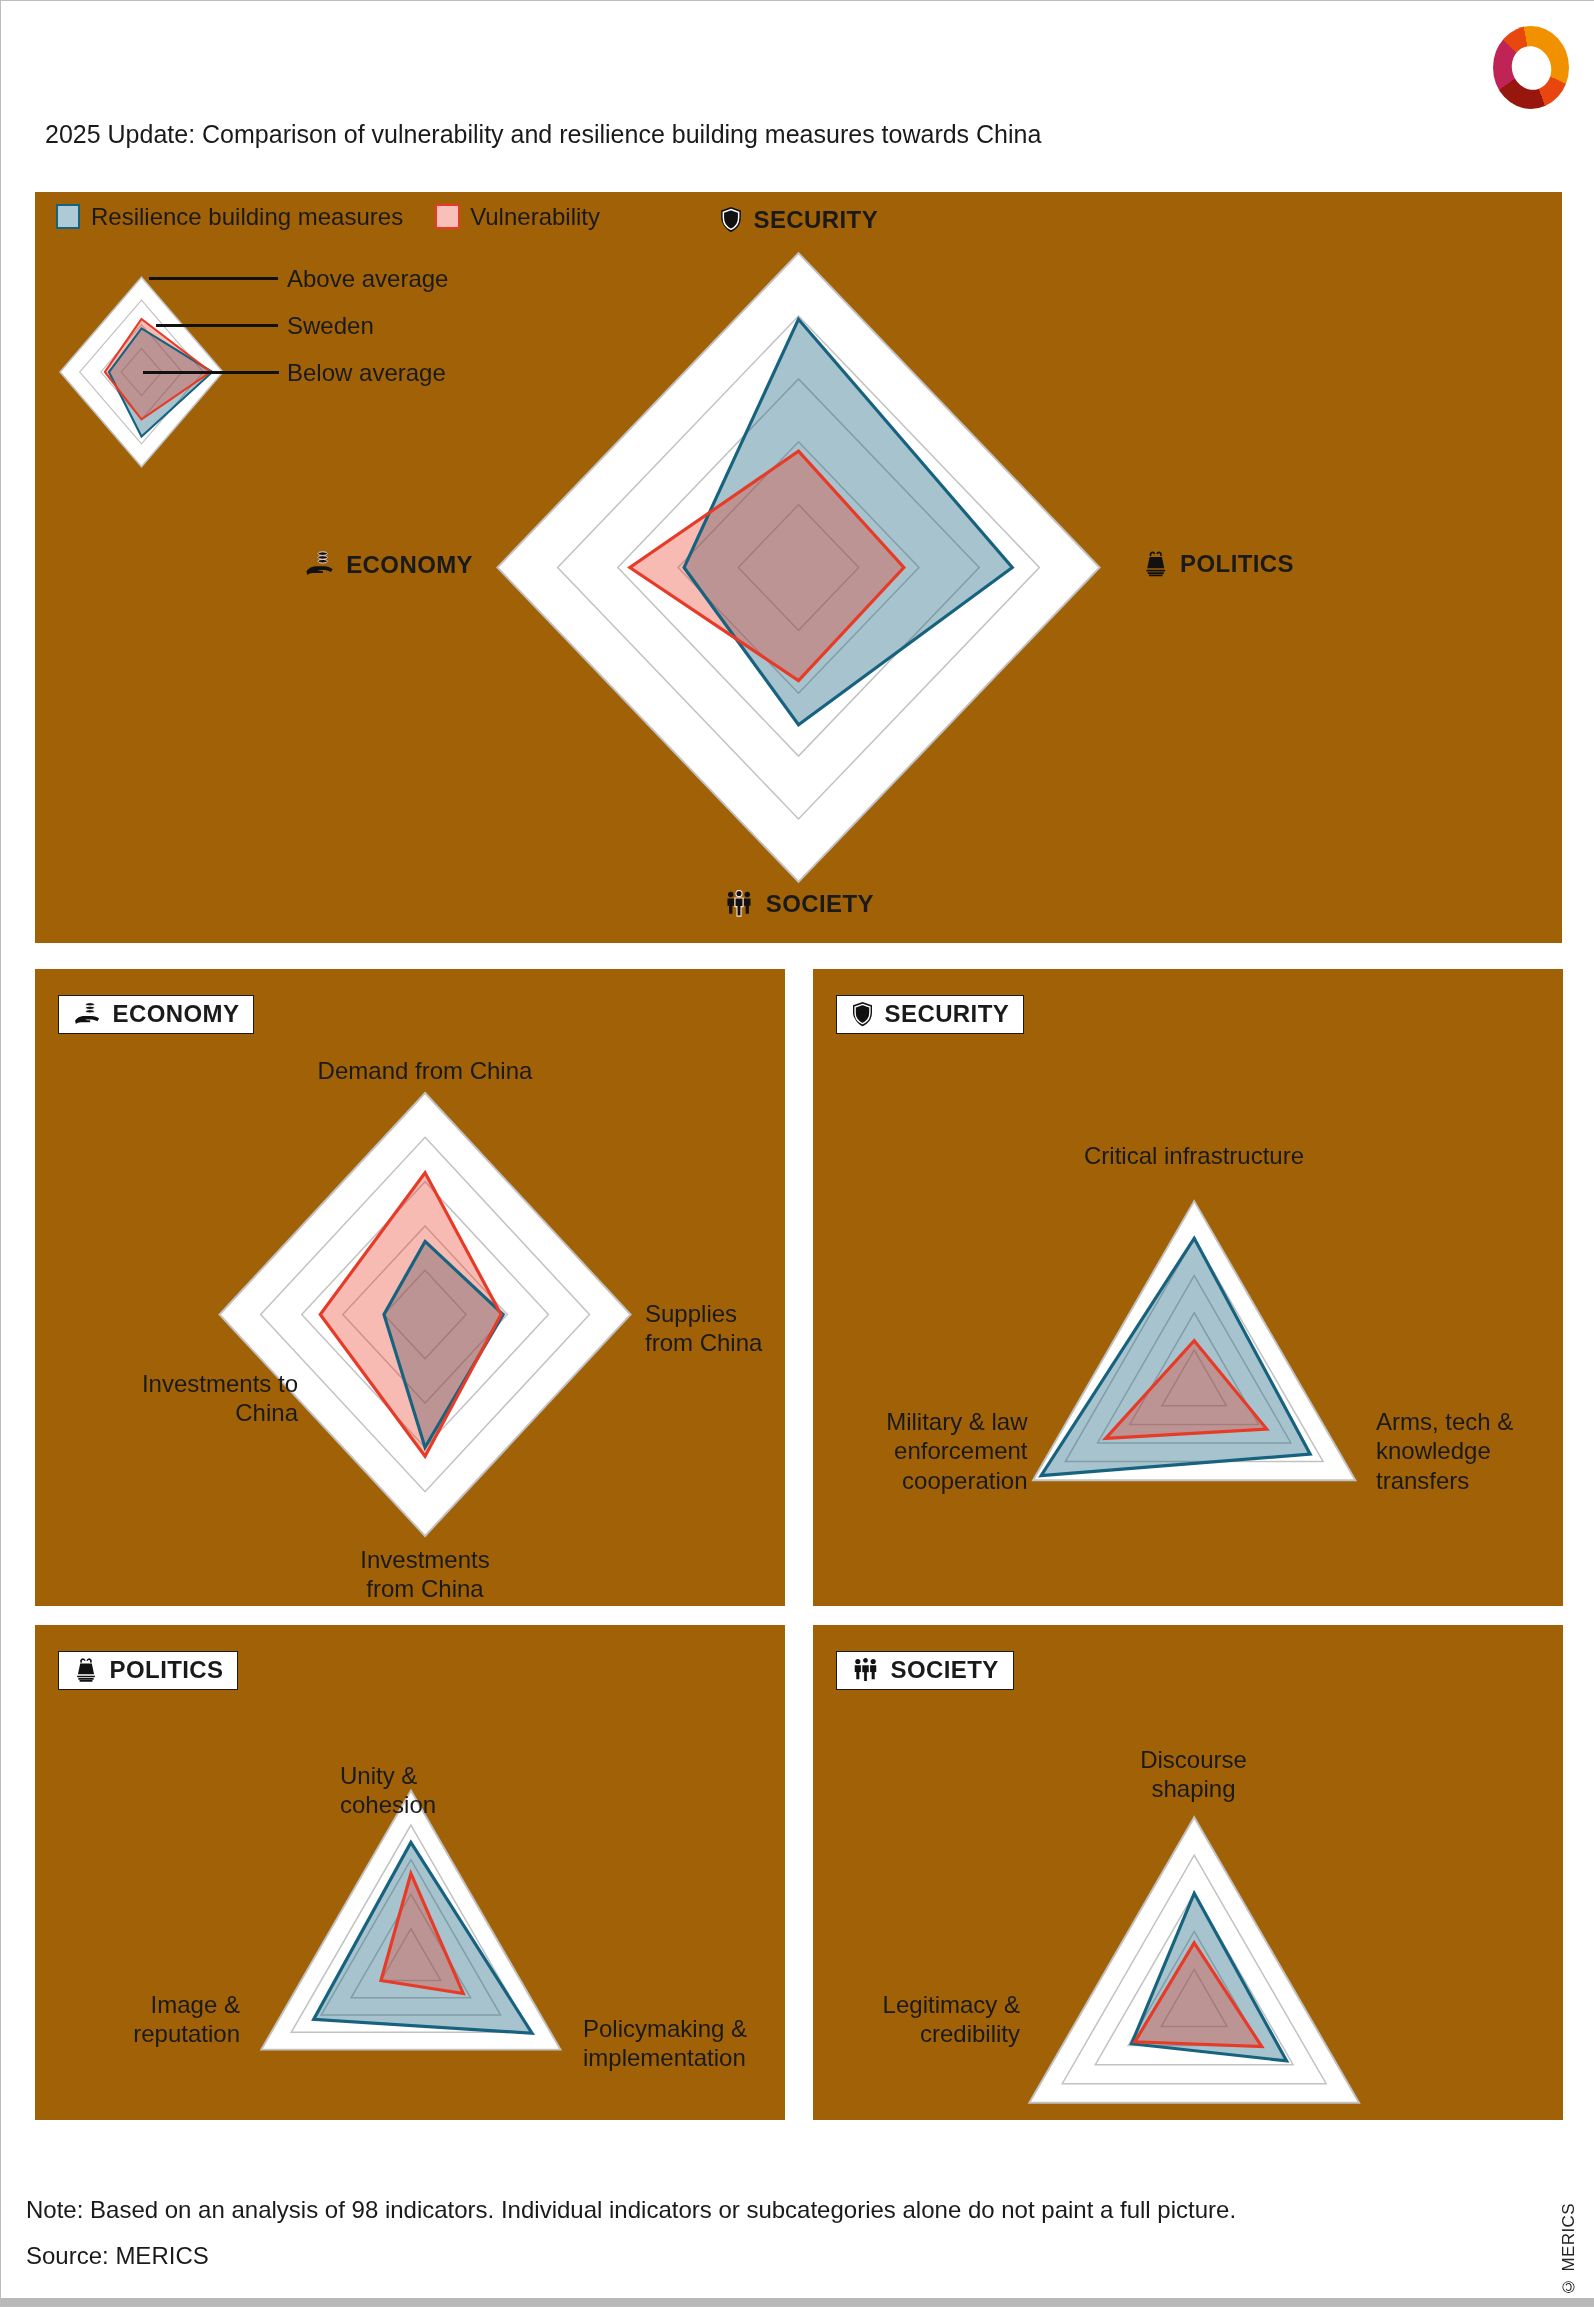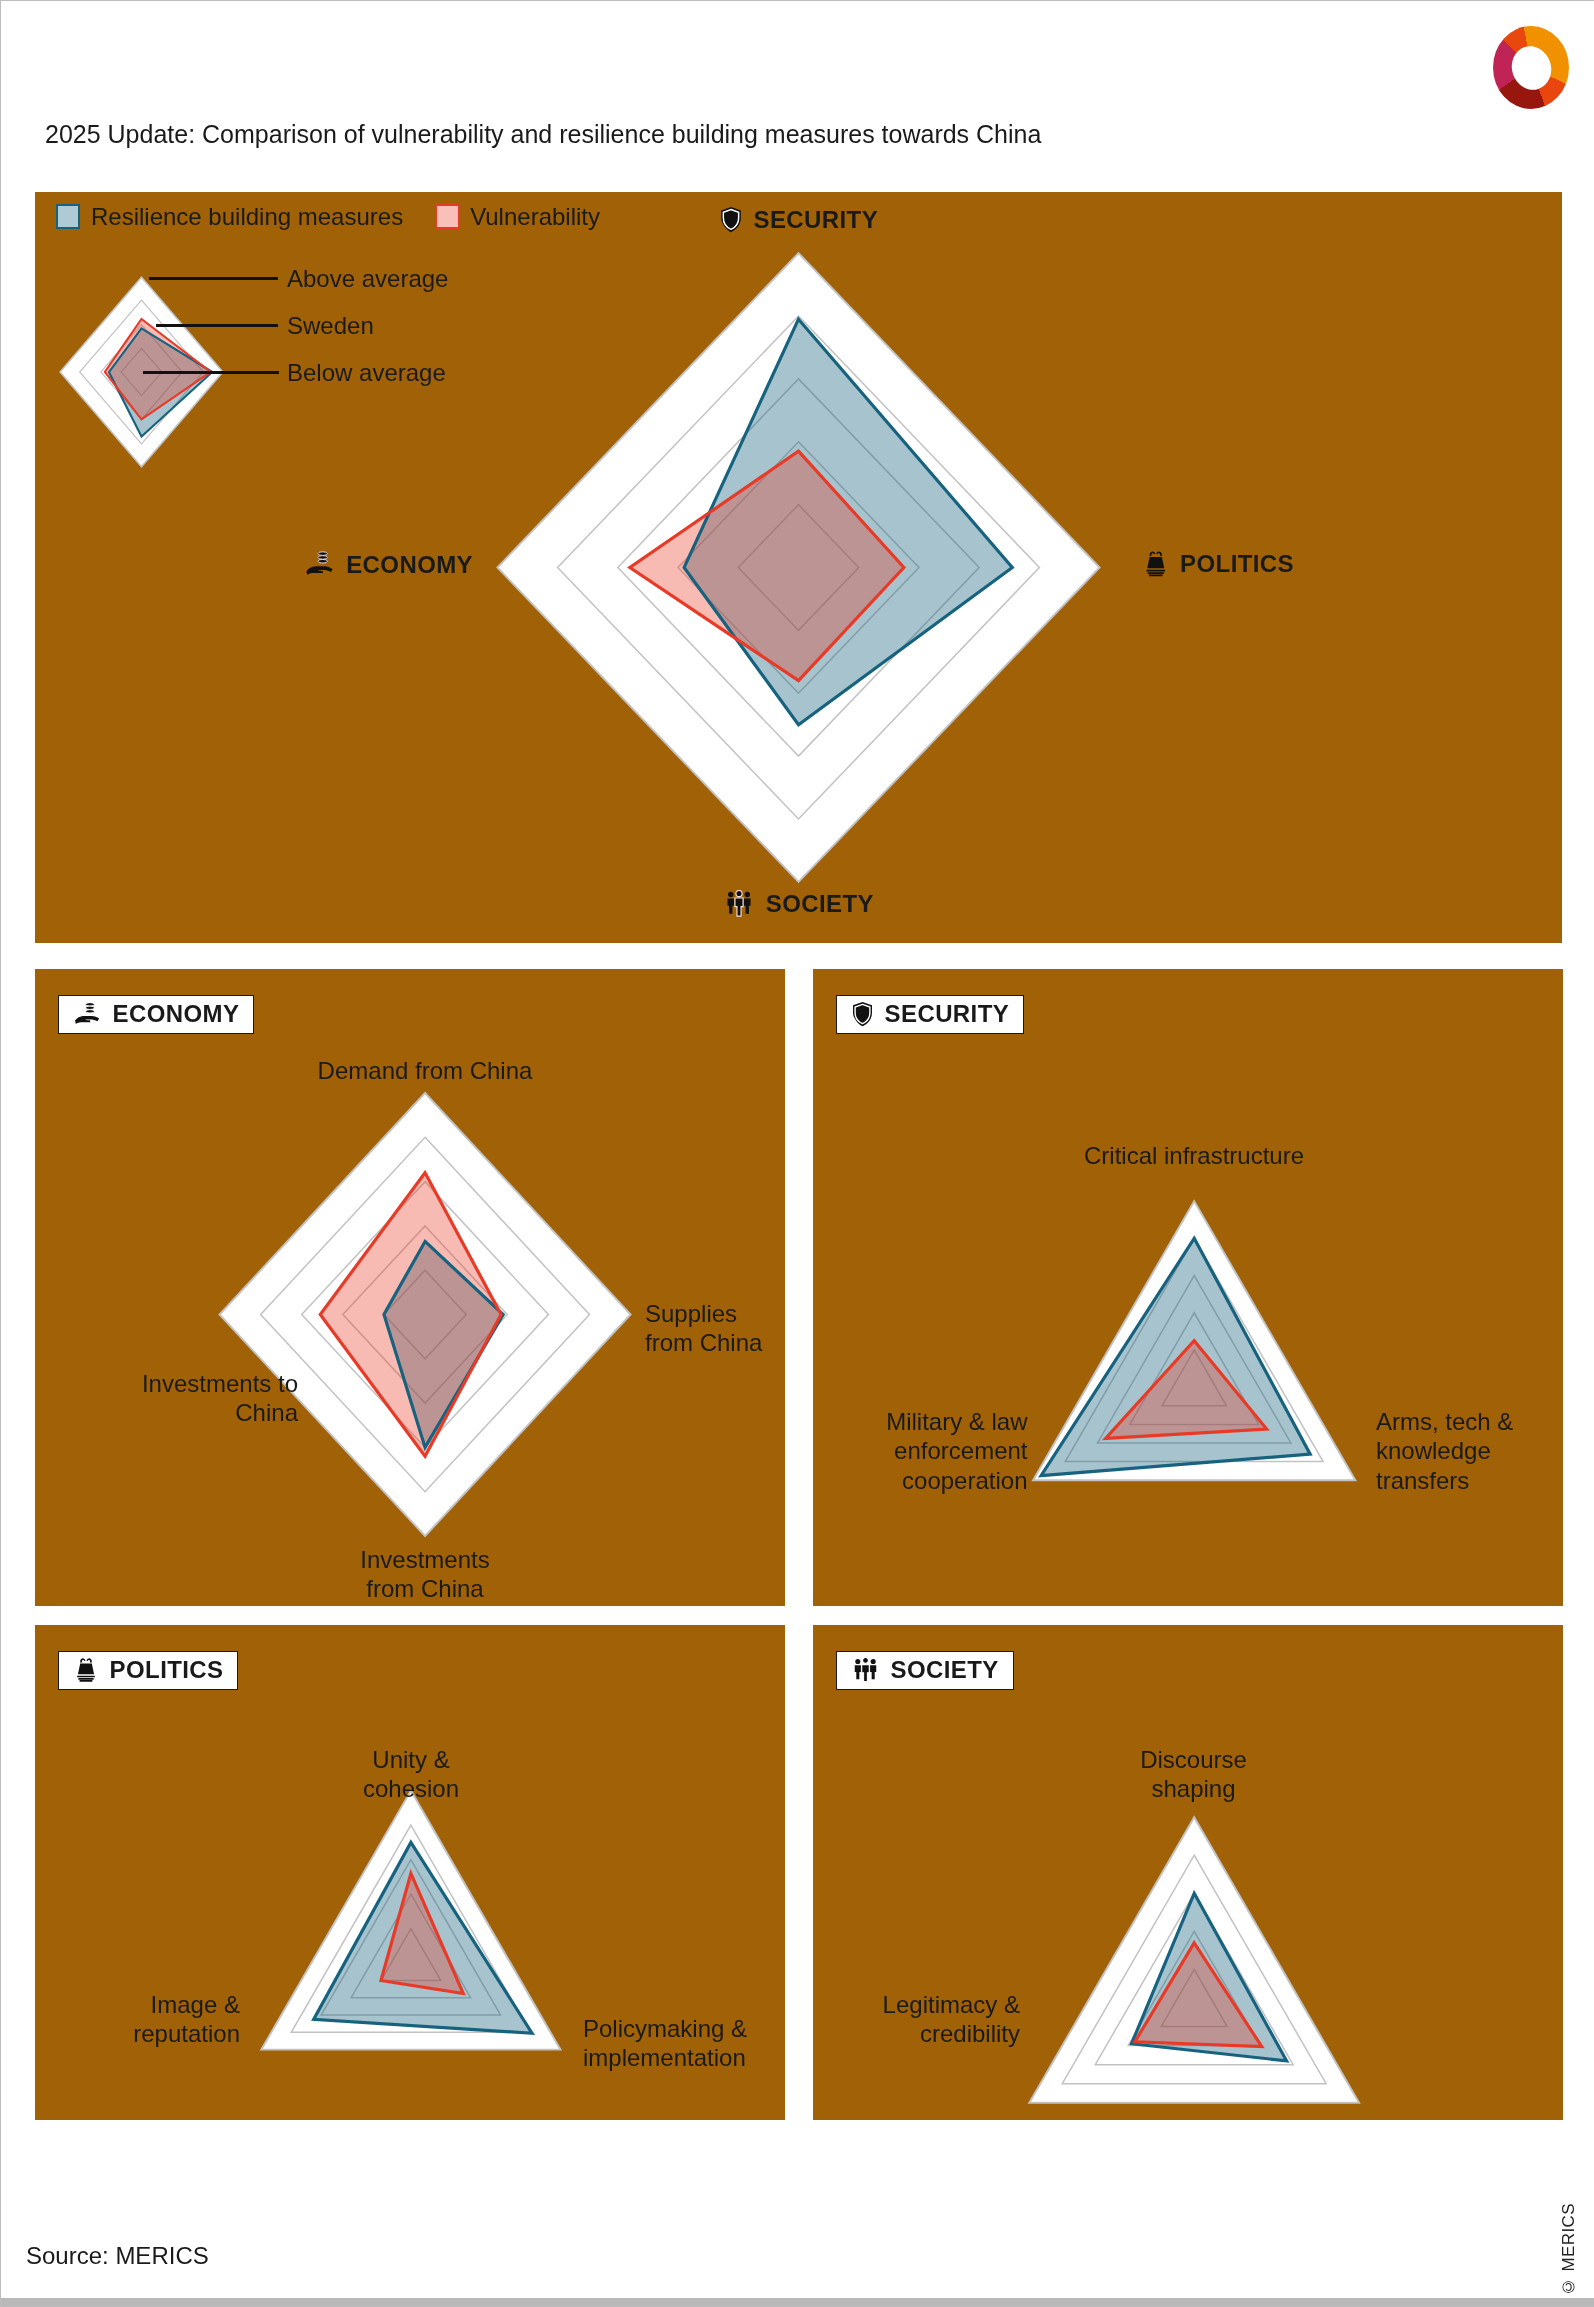--- a/index.html
+++ b/index.html
@@ -217,21 +217,21 @@
             <g fill="none" stroke="#111" stroke-width="1.8">
               <path d="M9.5 6.5 c-1.2-4 3-5.5 4.2-2.2"></path>
               <path d="M20.5 6.5 c1.2-4 -3-5.5 -4.2-2.2"></path>
             </g>
             <path d="M8.3 7.5 h13.4 l2.6 12.5 h-18.6 z" fill="#111"></path>
             <path d="M4.8 22.5 h20.4 M6.2 25.2 h17.6 M7.6 27.6 h14.8" stroke="#111" stroke-width="1.9" fill="none"></path>
           </svg>
       </span>
       <span>POLITICS</span>
     </div>
-    <div class="axis-label" style="left:305px;top:120px;width:142px;text-align:center;">Unity &amp; cohesion</div>
+    <div class="axis-label" style="left:305px;top:136px;width:142px;text-align:left;">Unity &amp; cohesion</div>
     <div class="axis-label" style="left:548px;top:365px;width:195px;margin-top:24px;">Policymaking &amp; implementation</div>
     <div class="axis-label" style="left:28px;top:365px;width:177px;text-align:right;">Image &amp; reputation</div>
   </div>
 
   <div class="panel" id="panel-society">
     <svg class="radar" width="750" height="495" viewBox="0 0 846 559">
         <polygon points="430.0,217.0 616.2,539.5 243.8,539.5" fill="#ffffff" stroke="#c2c2c2" stroke-width="2.2"></polygon>
         <polygon points="430.0,389.0 467.2,453.5 392.8,453.5" fill="none" stroke="#c2c2c2" stroke-width="1.7"></polygon>
         <polygon points="430.0,346.0 504.5,475.0 355.5,475.0" fill="none" stroke="#c2c2c2" stroke-width="1.7"></polygon>
         <polygon points="430.0,303.0 541.7,496.5 318.3,496.5" fill="none" stroke="#c2c2c2" stroke-width="1.7"></polygon>
@@ -253,17 +253,18 @@
               <path d="M12.6 8.7 h8.8 v9.4 h-2.2 v10.4 h-4.4 v-10.4 h-2.2 z" stroke="#fff" stroke-width="1.2"></path>
             </g>
           </svg>
       </span>
       <span>SOCIETY</span>
     </div>
     <div class="axis-label" style="left:292px;top:120px;width:177px;text-align:center;">Discourse shaping</div>
     <div class="axis-label" style="left:30px;top:365px;width:177px;text-align:right;">Legitimacy &amp; credibility</div>
   </div>
 
+  <div class="note">Note: Based on an analysis of 98 indicators. Individual indicators or subcategories alone do not paint a full picture.</div>
   <div class="source">Source: MERICS</div>
   <div class="copyright">© MERICS</div>
   <div class="bottom-bar"></div>
 </div>
 
 
 </body></html>

